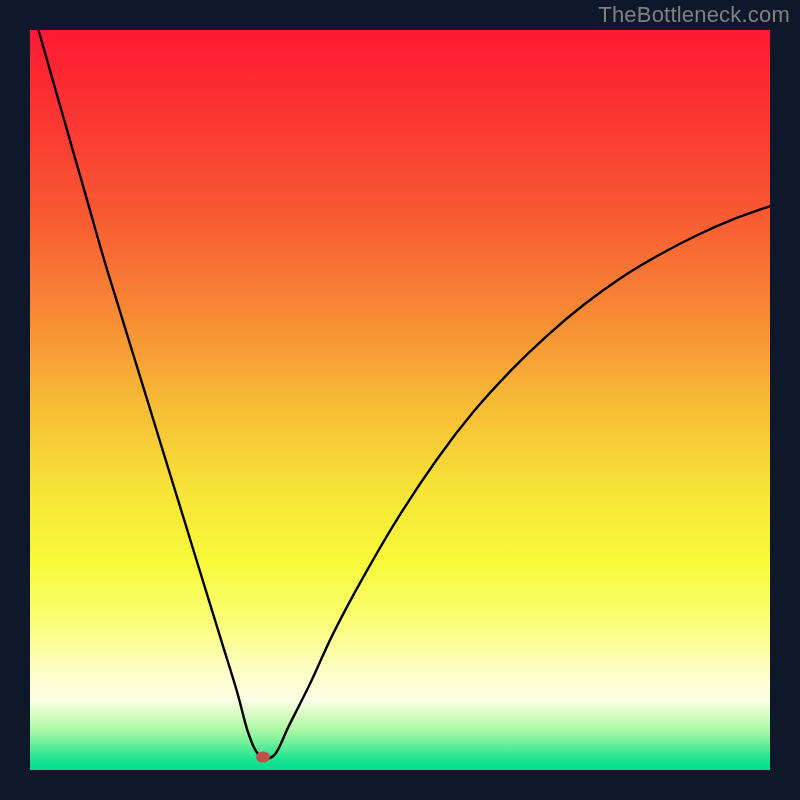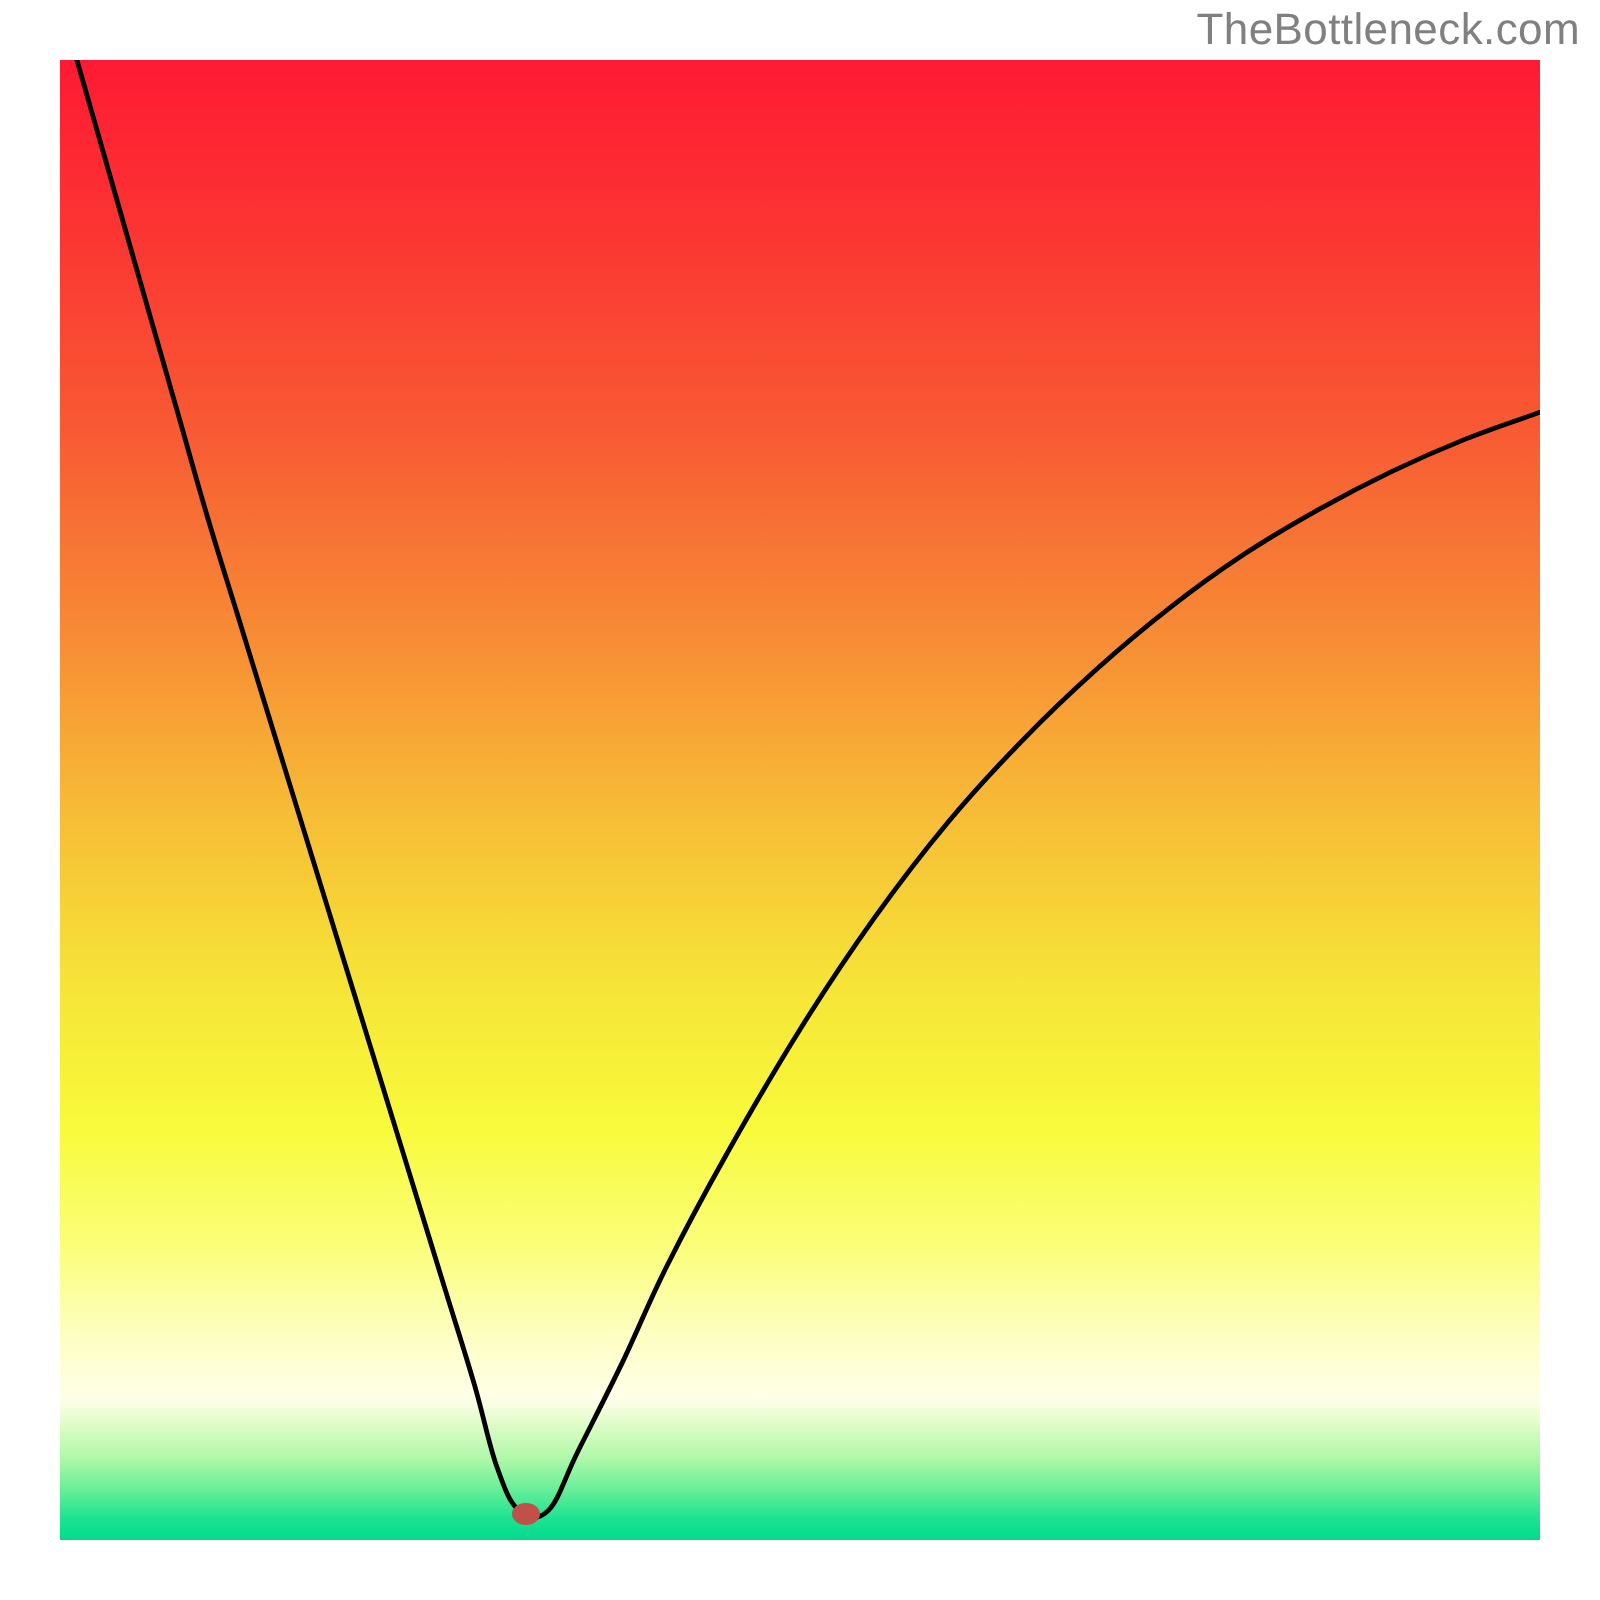--- a/index.html
+++ b/index.html
@@ -1,21 +1,21 @@
 <!DOCTYPE html>
 <html><head>
 <meta charset="utf-8">
 <style>
   * { margin: 0; padding: 0; box-sizing: border-box; }
   html, body { width: 800px; height: 800px; overflow: hidden; background: #000; }
   .container {
     width: 800px;
     height: 800px;
     position: relative;
-    background: #ffffff;
+    background: #0f172a;
   }
   .watermark {
     position: absolute;
     top: 2px;
     right: 10px;
     color: #808080;
     font-family: Arial, Helvetica, sans-serif;
     font-size: 22px;
     font-weight: 500;
     letter-spacing: 0.2px;

